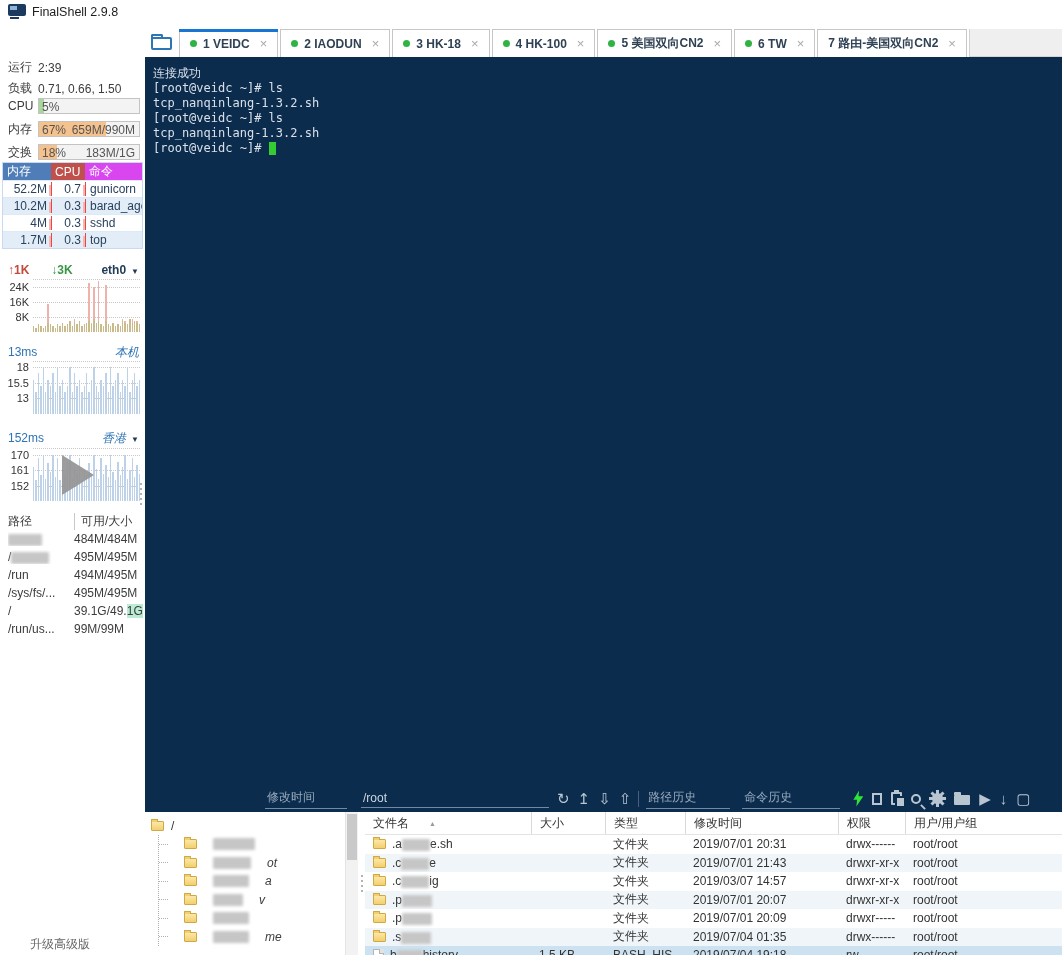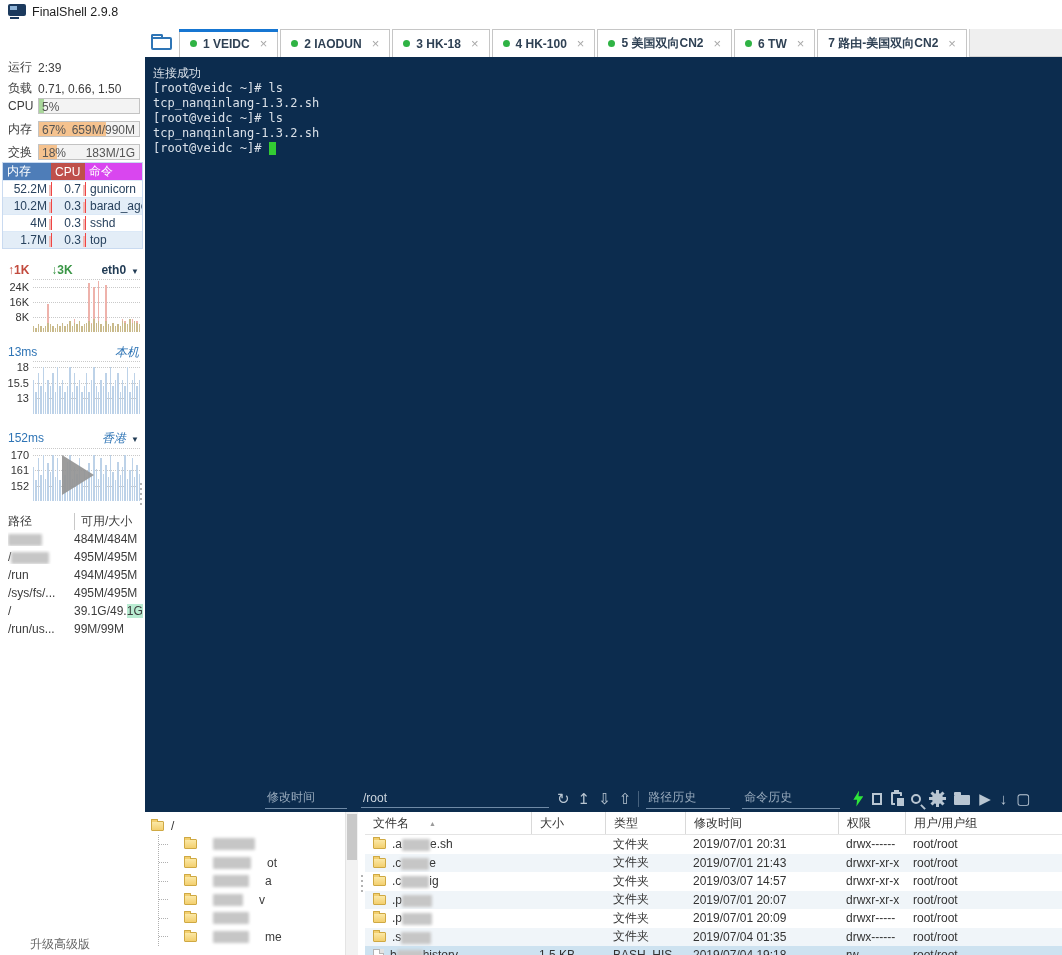--- a/index.html
+++ b/index.html
@@ -104,21 +104,21 @@
   .gearw .t { left:6px; top:-1px; width:3px; height:17px; background:#b9c6d2; }
   .gearw .t2 { transform:rotate(90deg); } .gearw .t3 { transform:rotate(45deg); } .gearw .t4 { transform:rotate(-45deg); }
   .gfolder { position:relative; width:16px; height:10px; background:#b9c6d2; border-radius:1px; display:inline-block; margin-top:3px; }
   .gfolder::before { content:''; position:absolute; top:-3px; left:0; width:7px; height:3px; background:#b9c6d2; border-radius:1px 1px 0 0; }
 
   
   .fm { position:absolute; top:812px; left:0; right:0; bottom:0; background:#fff; display:flex; overflow:hidden; }
   .fm-tree { width:200px; flex:none; position:relative; overflow:hidden; padding-top:5px; }
   .tree-root { display:flex; align-items:center; gap:7px; padding-left:6px; height:18px; color:#333; }
   .tree-kids { margin-left:13px; border-left:1px dotted #b0b0b0; }
-  .tree-row { display:flex; align-items:center; gap:16px; height:18.5px; }
+  .tree-row { display:flex; align-items:center; gap:16px; height:18.5px;font-style:italic; }
   .tree-stub { width:9px; border-top:1px dotted #b0b0b0; flex:none; }
   .yfolder { position:relative; width:13px; height:10px; background:linear-gradient(#fbe8a6,#f3cf6e); border:1px solid #cfa943; border-radius:1px; flex:none; }
   .yfolder::before { content:''; position:absolute; top:-3px; left:-1px; width:5px; height:2px; background:#f3cf6e; border:1px solid #cfa943; border-bottom:none; border-radius:1px 1px 0 0; }
   .ffile { position:relative; width:11px; height:13px; background:#fff; border:1px solid #b4b4b4; flex:none; }
   .ffile::before { content:''; position:absolute; right:-1px; top:-1px; width:4px; height:4px; background:#e3e3e3; border-left:1px solid #b4b4b4; border-bottom:1px solid #b4b4b4; }
   .fm-vscroll { width:13px; flex:none; background:#f2f2f2; border-left:1px solid #e4e4e4; }
   .fm-thumb { margin:2px 1px; height:46px; background:#c9c9c9; }
   .fm-split { width:7px; flex:none; display:flex; flex-direction:column; align-items:center; justify-content:center; gap:3px; }
   .fm-list { flex:1; overflow:hidden; color:#333; }
   .fl-grid { display:grid; grid-template-columns:166px 74px 80px 153px 67px 1fr; align-items:center; }

